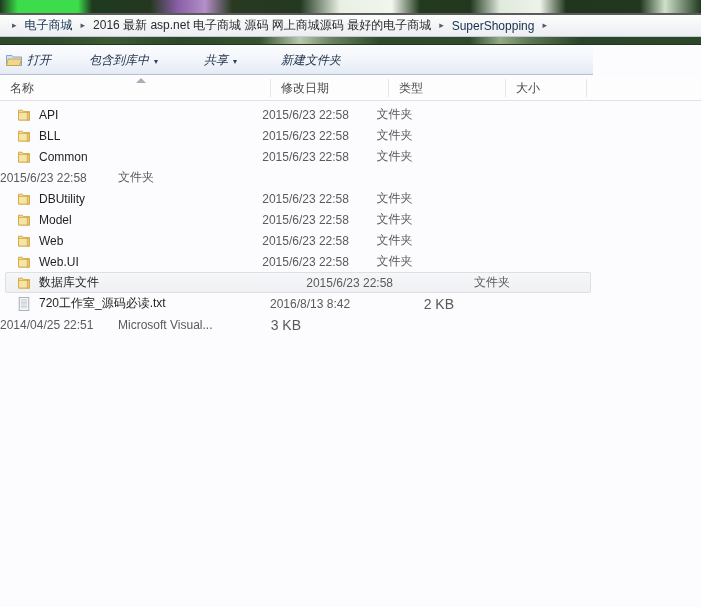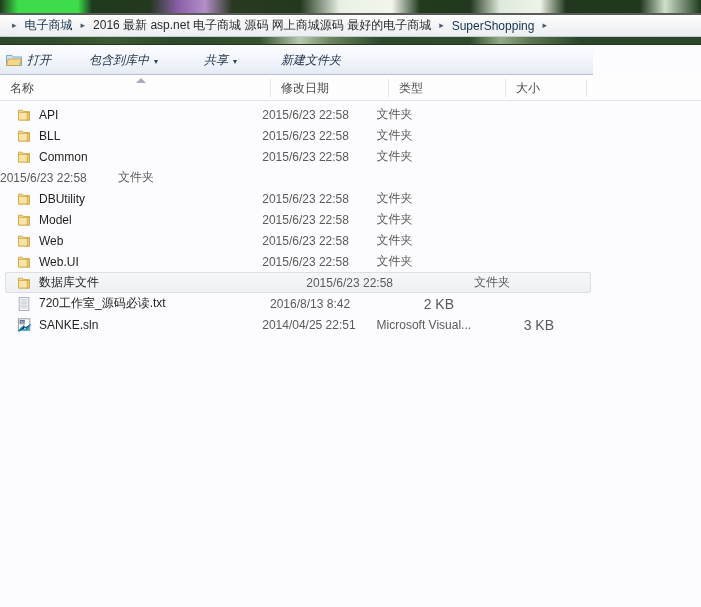--- a/index.html
+++ b/index.html
@@ -440,31 +440,19 @@
               <line x1="4.6" x2="11.4" y1="10.6" y2="10.6" stroke="#b4bbc4" stroke-width="0.7"></line>
               <line x1="4.6" x2="11.4" y1="11.999999999999998" y2="11.999999999999998" stroke="#b4bbc4" stroke-width="0.7"></line>
             </svg>
           </span>
           <span>720工作室_源码必读.txt</span>
         </div>
         <div class="cell-date">2016/8/13 8:42</div>
         <div class="cell-size">2 KB</div>
       </div>
       <div class="row">
-        <div class="cell-name">
-          <span class="icon-slot">
-            <svg width="17" height="16" viewBox="0 0 17 16">
-              <rect x="2.4" y="1.8" width="11.4" height="11.4" fill="#ffffff" stroke="#8d96a0" stroke-width="0.9"></rect>
-              <rect x="3.6" y="2.9" width="5.2" height="4.4" fill="#5b6f8e"></rect>
-              <text x="4.1" y="6.5" font-size="4" fill="#ffffff" font-family="Liberation Sans, sans-serif">10</text>
-              <path d="M1.6 13.8 L6.0 9.6 L9.0 12.2 L13.6 7.6 L13.6 13.8 Z" fill="#3fa9c9"></path>
-              <path d="M2.6 14.4 L7.6 9.0 L10.6 11.6 L14.6 7.2" stroke="#2b7fa0" stroke-width="1.4"></path>
-            </svg>
-          </span>
-          <span>SANKE.sln</span>
-        </div>
         <div class="cell-date">2014/04/25 22:51</div>
         <div class="cell-type">Microsoft Visual...</div>
         <div class="cell-size">3 KB</div>
       </div>
     </div>
 
 </div>
 
 </body></html>

